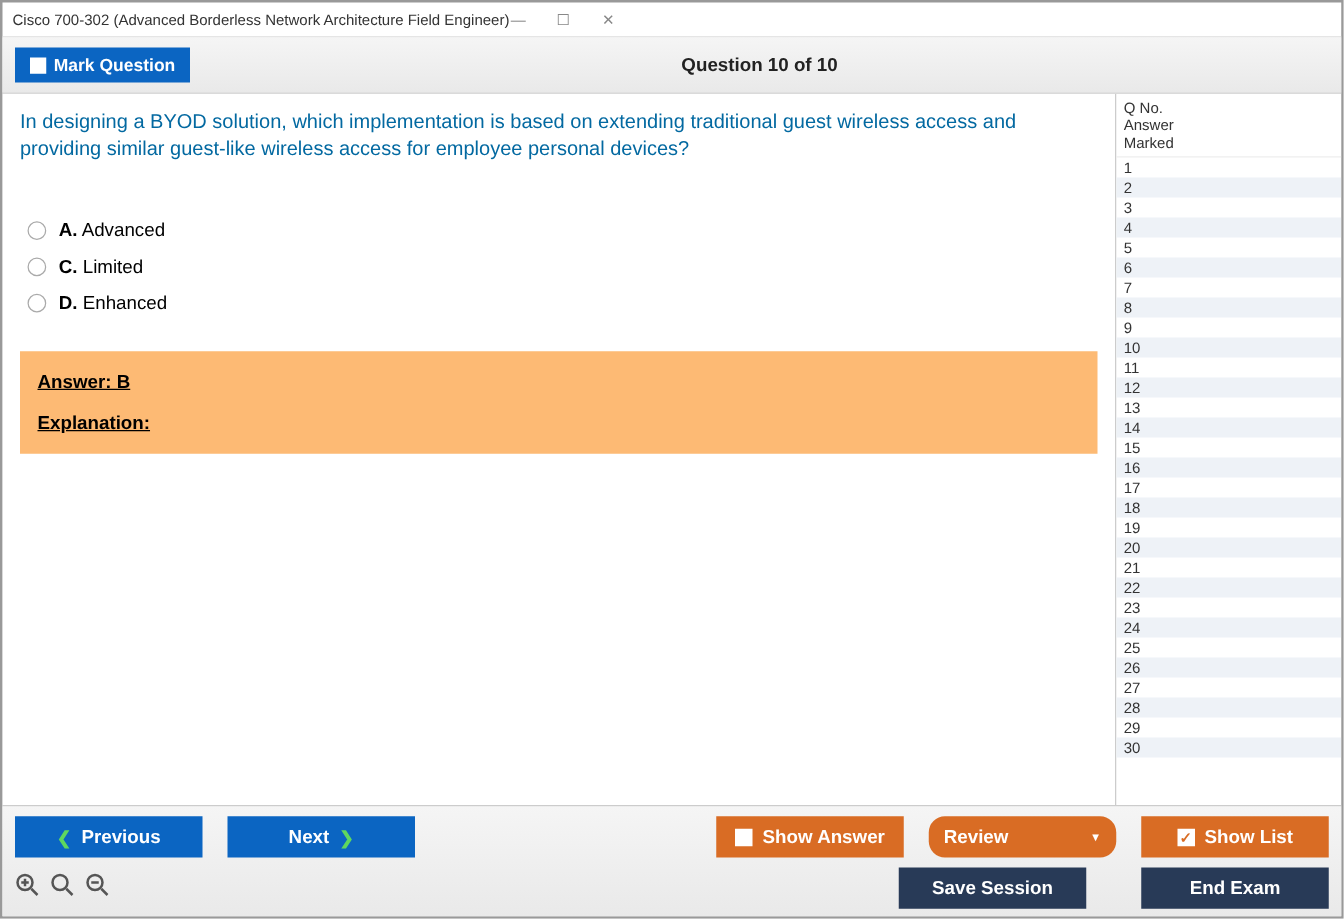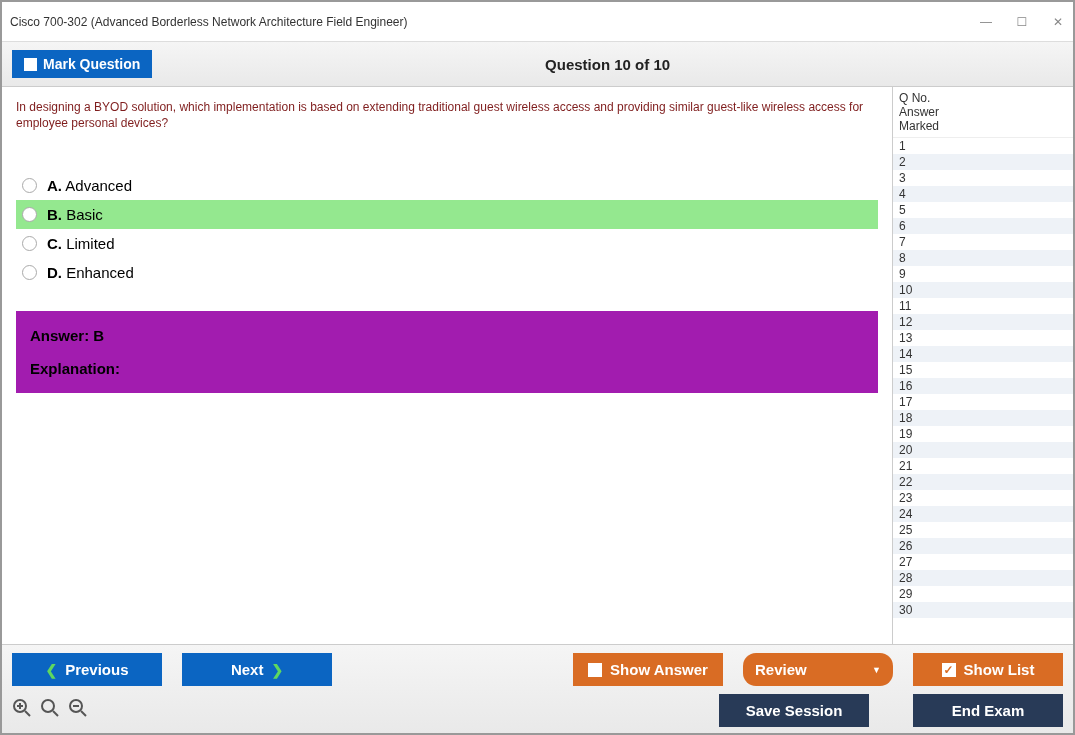--- a/index.html
+++ b/index.html
@@ -1,34 +1,34 @@
 <!DOCTYPE html>
 <html><head>
 <meta charset="utf-8">
 <style>
   * { box-sizing: border-box; margin: 0; padding: 0; }
   body { font-family: Arial, sans-serif; background: #fff; width: 1075px; height: 735px; overflow: hidden; }
   .window { width: 1075px; height: 735px; border: 2px solid #999; display: flex; flex-direction: column; background: #fff; }
-  .titlebar { height: 40px; display: flex; align-items: center; justify-content: space-between; padding: 12px 8px; font-size: 12px; color: #333; border-bottom: 1px solid #ddd; }
+  .titlebar { height: 28px; display: flex; align-items: center; justify-content: flex-start; padding: 12px 8px; font-size: 12px; color: #333; border-bottom: 1px solid #ddd; }
   .title-left { }
   .title-right { display: flex; gap: 22px; color: #888; }
   .tc { width: 14px; text-align: center; cursor: default; }
   .header { background: linear-gradient(#f5f5f5,#e9e9e9); border-bottom: 1px solid #ccc; display: flex; align-items: center; padding: 8px 10px; justify-content: space-between; }
   .mark-btn { background: #0b65c2; color: #fff; border: none; padding: 6px 12px; font-size: 14px; font-weight: bold; display: flex; align-items: center; gap: 6px; cursor: pointer; }
   .mark-box { width: 13px; height: 13px; background: #fff; display: inline-block; }
   .qtitle { flex: 1; text-align: center; font-size: 15px; font-weight: bold; color: #222; }
   .main { flex: 1; display: flex; overflow: hidden; }
   .content { flex: 1; padding: 12px 14px; overflow: auto; background: #fff; }
-  .qtext { font-size: 12px; color: #7f1d1d; line-height: 1.35; margin-bottom: 20px; }
+  .qtext { font-size: 16px; color: #0369a1; line-height: 1.35; margin-bottom: 20px; }
   .options { margin-bottom: 24px; margin-top: 40px; }
   .opt { display: flex; align-items: center; gap: 10px; padding: 6px 6px; font-size: 15px; cursor: pointer; }
   .opt.correct { background: #94e88f; }
   .radio { width: 15px; height: 15px; border: 1.5px solid #aaa; border-radius: 50%; flex-shrink: 0; background:#fff; }
   .opt .letter { font-weight: bold; }
-  .answer-box { background: #a21caf; padding: 16px 14px; }
+  .answer-box { background: #fdba74; padding: 16px 14px; text-decoration: underline; }
   .answer-box .ans { font-weight: bold; font-size: 15px; margin-bottom: 16px; }
   .answer-box .expl { font-weight: bold; font-size: 15px; }
   .sidebar { width: 181px; border-left: 1px solid #ccc; display: flex; flex-direction: column; font-size: 12px; background:#fff; }
   .side-head { display: flex; padding: 4px 6px; font-size: 12px; color: #333; border-bottom: 1px solid #eee; flex-direction: column; }
   .side-head .c1 { width: 38px; }
   .side-head .c2 { width: 70px; }
   .side-head .c3 { flex:1; }
   .qlist { flex: 1; overflow-y: scroll; }
   .qrow { display:flex; padding: 1px 6px; font-size: 12px; color:#333; cursor:pointer; }
   .qrow:nth-child(even){ background:#eef2f7; }
@@ -75,24 +75,20 @@
   </div>
 
   <div class="main">
     <div class="content">
       <div class="qtext">In designing a BYOD solution, which implementation is based on extending traditional guest wireless access and providing similar guest-like wireless access for employee personal devices?</div>
       <div class="options" id="options">
           <div class="opt">
             <span class="radio"></span>
             <span><span class="letter">A.</span> Advanced</span>
           </div>
-          <div class="opt correct">
-            <span class="radio"></span>
-            <span><span class="letter">B.</span> Basic</span>
-          </div>
           <div class="opt">
             <span class="radio"></span>
             <span><span class="letter">C.</span> Limited</span>
           </div>
           <div class="opt">
             <span class="radio"></span>
             <span><span class="letter">D.</span> Enhanced</span>
           </div>
         </div>
       <div class="answer-box">

